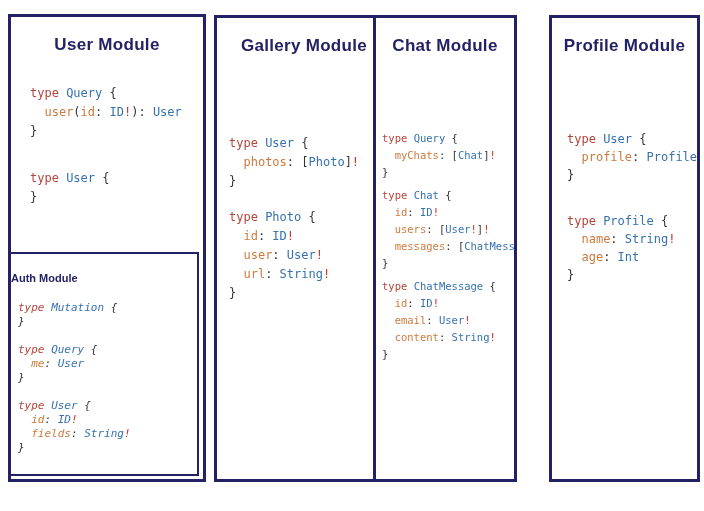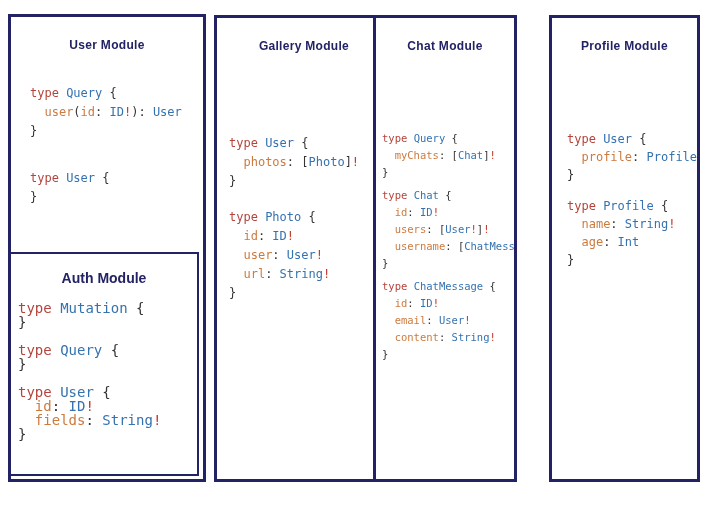--- a/index.html
+++ b/index.html
@@ -16,21 +16,21 @@
     border: 3px solid var(--navy, #232265);
     background: #ffffff;
     overflow: hidden;
   }
   .card-1 { left: 8px;   top: 14px; width: 198px; height: 468px; }
   .card-2 { left: 214px; top: 15px; width: 180px; height: 467px; }
   .card-3 { left: 373px; top: 15px; width: 144px; height: 467px; }
   .card-4 { left: 549px; top: 15px; width: 151px; height: 467px; }
 
   .card-title {
-    font-size: 12px; font-weight: bold;
+    font-size: 17px; font-weight: bold;
     color: var(--navy, #232265);
     text-align: center;
     margin-top: 18px;
     letter-spacing: 0.3px;
     line-height: 20px;
   }
 
   .code-area {
     font-family: "DejaVu Sans Mono", "Liberation Mono", monospace;
     color: var(--punct, #333);
@@ -45,35 +45,34 @@
   .area-1 { padding: 29px 0 0 19px; font-size: 12px; line-height: 19px; }
   .area-1 .code-block + .code-block { margin-top: 28px; }
 
   .area-2 { padding: 78px 0 0 12px; font-size: 12px; line-height: 19px; }
   .area-2 .code-block + .code-block { margin-top: 17px; }
 
   .area-3 { padding: 74px 0 0 6px; font-size: 10.5px; line-height: 17px; }
   .area-3 .code-block + .code-block { margin-top: 6px; }
 
   .area-4 { padding: 74px 0 0 15px; font-size: 12px; line-height: 18px; }
-  .area-4 .code-block + .code-block { margin-top: 13px; }
+  .area-4 .code-block + .code-block { margin-top: 28px; }
 
   .auth-card {
     left: -2px; top: 235px;
     width: 190px; height: 224px;
     border-width: 2px;
   }
   .auth-title {
-    font-size: 14px; font-weight: bold;
+    font-size: 11px; font-weight: bold;
     color: var(--navy, #232265);
-    text-align: center;
     margin-top: 16px;
     line-height: 17px;
   }
-  .area-auth { padding: 14px 0 0 7px; font-size: 14px; line-height: 14px; }
+  .area-auth { padding: 14px 0 0 7px; font-size: 11px; line-height: 14px; font-style: italic; }
   .area-auth .code-block + .code-block { margin-top: 14px; }
 </style>
 </head>
 <body>
 
 <div class="canvas">
 
   <section class="card card-1">
     <h2 class="card-title">User Module</h2>
     <div class="code-area area-1">
@@ -90,20 +89,21 @@
 
     <section class="card auth-card">
       <h3 class="auth-title">Auth Module</h3>
       <div class="code-area area-auth">
           <div class="code-block">
             <div class="code-line"><span class="tk-k">type</span><span class="tk-p"> </span><span class="tk-t">Mutation</span><span class="tk-p"> {</span></div>
             <div class="code-line"><span class="tk-p">}</span></div>
           </div>
           <div class="code-block">
             <div class="code-line"><span class="tk-k">type</span><span class="tk-p"> </span><span class="tk-t">Query</span><span class="tk-p"> {</span></div>
+            <div class="code-line"><span class="tk-p">  </span><span class="tk-f">me</span><span class="tk-p">: </span><span class="tk-t">User</span></div>
             <div class="code-line"><span class="tk-p">}</span></div>
           </div>
           <div class="code-block">
             <div class="code-line"><span class="tk-k">type</span><span class="tk-p"> </span><span class="tk-t">User</span><span class="tk-p"> {</span></div>
             <div class="code-line"><span class="tk-p">  </span><span class="tk-f">id</span><span class="tk-p">: </span><span class="tk-t">ID</span><span class="tk-b">!</span></div>
             <div class="code-line"><span class="tk-p">  </span><span class="tk-f">fields</span><span class="tk-p">: </span><span class="tk-t">String</span><span class="tk-b">!</span></div>
             <div class="code-line"><span class="tk-p">}</span></div>
           </div>
         </div>
     </section>
@@ -132,21 +132,21 @@
     <div class="code-area area-3">
         <div class="code-block">
           <div class="code-line"><span class="tk-k">type</span><span class="tk-p"> </span><span class="tk-t">Query</span><span class="tk-p"> {</span></div>
           <div class="code-line"><span class="tk-p">  </span><span class="tk-f">myChats</span><span class="tk-p">: [</span><span class="tk-t">Chat</span><span class="tk-p">]</span><span class="tk-b">!</span></div>
           <div class="code-line"><span class="tk-p">}</span></div>
         </div>
         <div class="code-block">
           <div class="code-line"><span class="tk-k">type</span><span class="tk-p"> </span><span class="tk-t">Chat</span><span class="tk-p"> {</span></div>
           <div class="code-line"><span class="tk-p">  </span><span class="tk-f">id</span><span class="tk-p">: </span><span class="tk-t">ID</span><span class="tk-b">!</span></div>
           <div class="code-line"><span class="tk-p">  </span><span class="tk-f">users</span><span class="tk-p">: [</span><span class="tk-t">User</span><span class="tk-b">!</span><span class="tk-p">]</span><span class="tk-b">!</span></div>
-          <div class="code-line"><span class="tk-p">  </span><span class="tk-f">username</span><span class="tk-p">: [</span><span class="tk-t">ChatMessage</span><span class="tk-p">]</span><span class="tk-b">!</span></div>
+          <div class="code-line"><span class="tk-p">  </span><span class="tk-f">messages</span><span class="tk-p">: [</span><span class="tk-t">ChatMessage</span><span class="tk-p">]</span><span class="tk-b">!</span></div>
           <div class="code-line"><span class="tk-p">}</span></div>
         </div>
         <div class="code-block">
           <div class="code-line"><span class="tk-k">type</span><span class="tk-p"> </span><span class="tk-t">ChatMessage</span><span class="tk-p"> {</span></div>
           <div class="code-line"><span class="tk-p">  </span><span class="tk-f">id</span><span class="tk-p">: </span><span class="tk-t">ID</span><span class="tk-b">!</span></div>
           <div class="code-line"><span class="tk-p">  </span><span class="tk-f">email</span><span class="tk-p">: </span><span class="tk-t">User</span><span class="tk-b">!</span></div>
           <div class="code-line"><span class="tk-p">  </span><span class="tk-f">content</span><span class="tk-p">: </span><span class="tk-t">String</span><span class="tk-b">!</span></div>
           <div class="code-line"><span class="tk-p">}</span></div>
         </div>
       </div>

